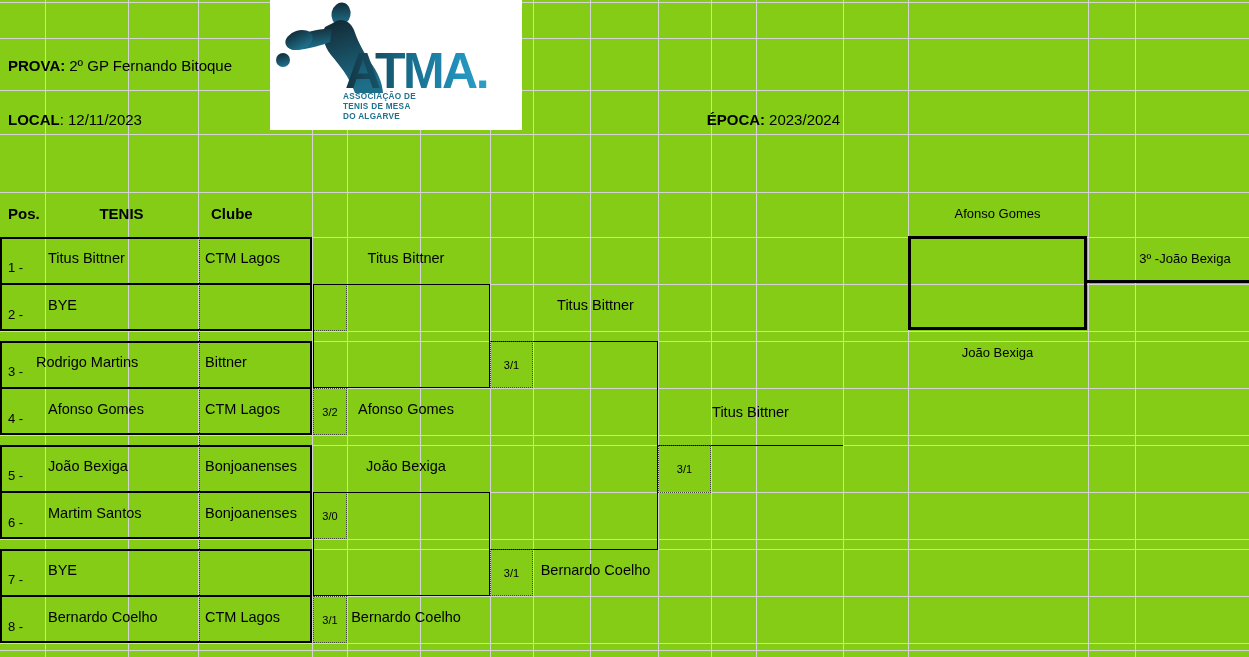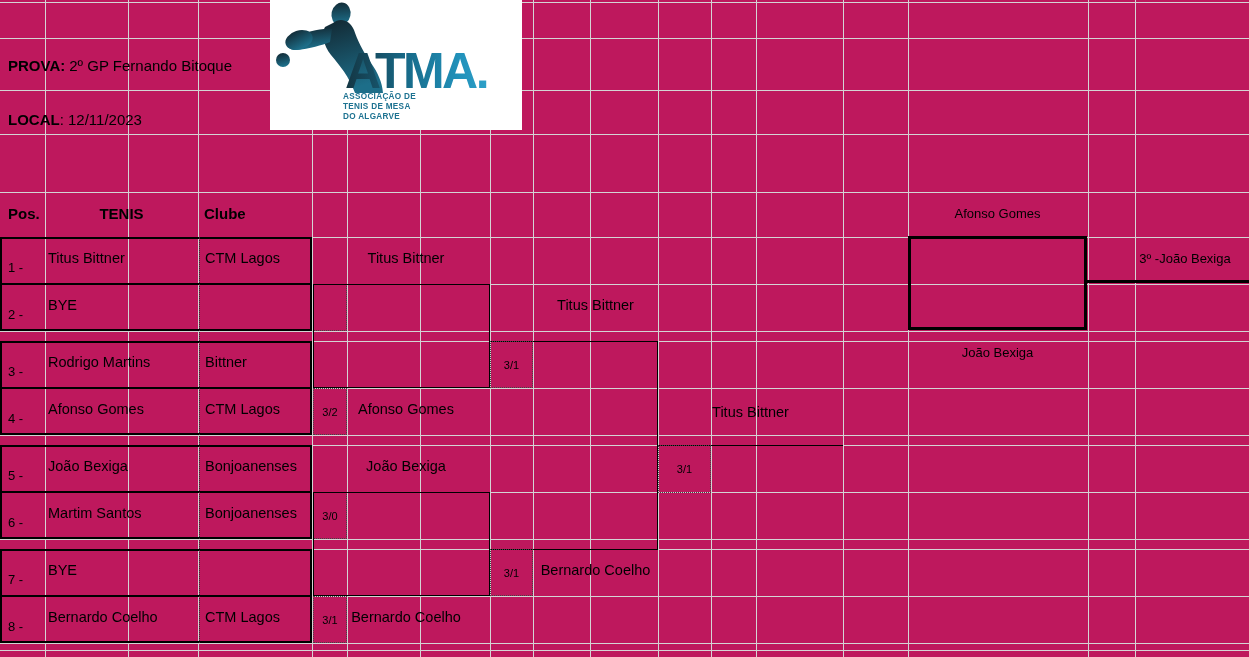--- a/index.html
+++ b/index.html
@@ -1,16 +1,16 @@
 <!DOCTYPE html>
 <html><head>
 <meta charset="utf-8">
 <style>
   html,body{margin:0;padding:0;background:#fff;}
-  .sheet{position:relative;width:1249px;height:657px;background:#be185d;
+  .sheet{position:relative;width:1249px;height:657px;background:#84cc16;
          font-family:"Liberation Sans",sans-serif;color:#000;overflow:hidden;}
   .abs{position:absolute;}
   .hline{font-size:15px;font-weight:bold;white-space:nowrap;}
   .hline .val{font-weight:normal;}
   .hline .gap{margin-left:4px;}
   .right{text-align:right;}
   .hdr{font-size:15px;font-weight:bold;white-space:nowrap;}
   .ctr{text-align:center;}
   .name{font-size:14.5px;white-space:nowrap;}
   .pos{font-size:13px;white-space:nowrap;}
@@ -68,20 +68,23 @@
     </g>
   </svg>
 
   <div class="abs hline" style="left:8px;top:57px">
     <span>PROVA:</span><span class="val gap">2º GP Fernando Bitoque</span>
   </div>
   <div class="abs hline" style="left:8px;top:111px">
     <span>LOCAL</span><span class="val">: 12/11/2023</span>
   </div>
 
+  <div class="abs hline right" style="left:540px;top:111px;width:300px">
+    <span>ÉPOCA:</span><span class="val gap">2023/2024</span>
+  </div>
 
   <div class="abs logo" style="left:270px;top:0;width:252px;height:130px">
     <svg width="252" height="130" viewBox="0 0 252 130">
       <defs>
         <linearGradient id="gfig" x1="0" y1="0" x2="0.25" y2="1">
           <stop offset="0" stop-color="#122630"></stop>
             <stop offset="1" stop-color="#1d6e89"></stop>
         </linearGradient>
         <linearGradient id="gword" x1="0" y1="0" x2="1" y2="0">
           <stop offset="0" stop-color="#143542"></stop>
@@ -99,42 +102,42 @@
       </g>
       <text x="75" y="88" font-family="Liberation Sans, sans-serif" font-size="50" font-weight="bold" letter-spacing="-2.5" fill="url(#gword)">ATMA.</text>
       <text x="73" y="99" font-family="Liberation Sans, sans-serif" font-size="8.2" font-weight="bold" letter-spacing="0.3" fill="#1d7291">ASSOCIAÇÃO DE</text>
       <text x="73" y="109" font-family="Liberation Sans, sans-serif" font-size="8.2" font-weight="bold" letter-spacing="0.3" fill="#1d7291">TENIS DE MESA</text>
       <text x="73" y="119" font-family="Liberation Sans, sans-serif" font-size="8.2" font-weight="bold" letter-spacing="0.3" fill="#1d7291">DO ALGARVE</text>
     </svg>
   </div>
 
   <div class="abs hdr" style="left:8px;top:205px">Pos.</div>
   <div class="abs hdr ctr" style="left:45px;top:205px;width:153px">TENIS</div>
-  <div class="abs hdr" style="left:204px;top:205px">Clube</div>
+  <div class="abs hdr" style="left:211px;top:205px">Clube</div>
 
   <div class="abs box" style="left:0;top:237px;width:312px;height:94px"></div>
   <div class="abs box" style="left:0;top:341px;width:312px;height:94px"></div>
   <div class="abs box" style="left:0;top:445px;width:312px;height:94px"></div>
   <div class="abs box" style="left:0;top:549px;width:312px;height:94px"></div>
   <div class="abs line" style="left:0;top:283px;width:312px;height:2px"></div>
   <div class="abs line" style="left:0;top:387px;width:312px;height:2px"></div>
   <div class="abs line" style="left:0;top:491px;width:312px;height:2px"></div>
   <div class="abs line" style="left:0;top:595px;width:312px;height:2px"></div>
   <div class="abs dotv" style="left:199px;top:237px;height:406px"></div>
 
   <div class="abs pos" style="left:8px;top:260px">1 -</div>
   <div class="abs name" style="left:48px;top:250px">Titus Bittner</div>
   <div class="abs name" style="left:205px;top:250px">CTM Lagos</div>
 
   <div class="abs pos" style="left:8px;top:307px">2 -</div>
   <div class="abs name" style="left:48px;top:297px">BYE</div>
   <div class="abs name" style="left:205px;top:297px"></div>
 
   <div class="abs pos" style="left:8px;top:364px">3 -</div>
-  <div class="abs name" style="left:48px;top:354px">Rodrigo Martins</div>
+  <div class="abs name" style="left:36px;top:354px">Rodrigo Martins</div>
   <div class="abs name" style="left:205px;top:354px">Bittner</div>
 
   <div class="abs pos" style="left:8px;top:411px">4 -</div>
   <div class="abs name" style="left:48px;top:401px">Afonso Gomes</div>
   <div class="abs name" style="left:205px;top:401px">CTM Lagos</div>
 
   <div class="abs pos" style="left:8px;top:468px">5 -</div>
   <div class="abs name" style="left:48px;top:458px">João Bexiga</div>
   <div class="abs name" style="left:205px;top:458px">Bonjoanenses</div>
 

